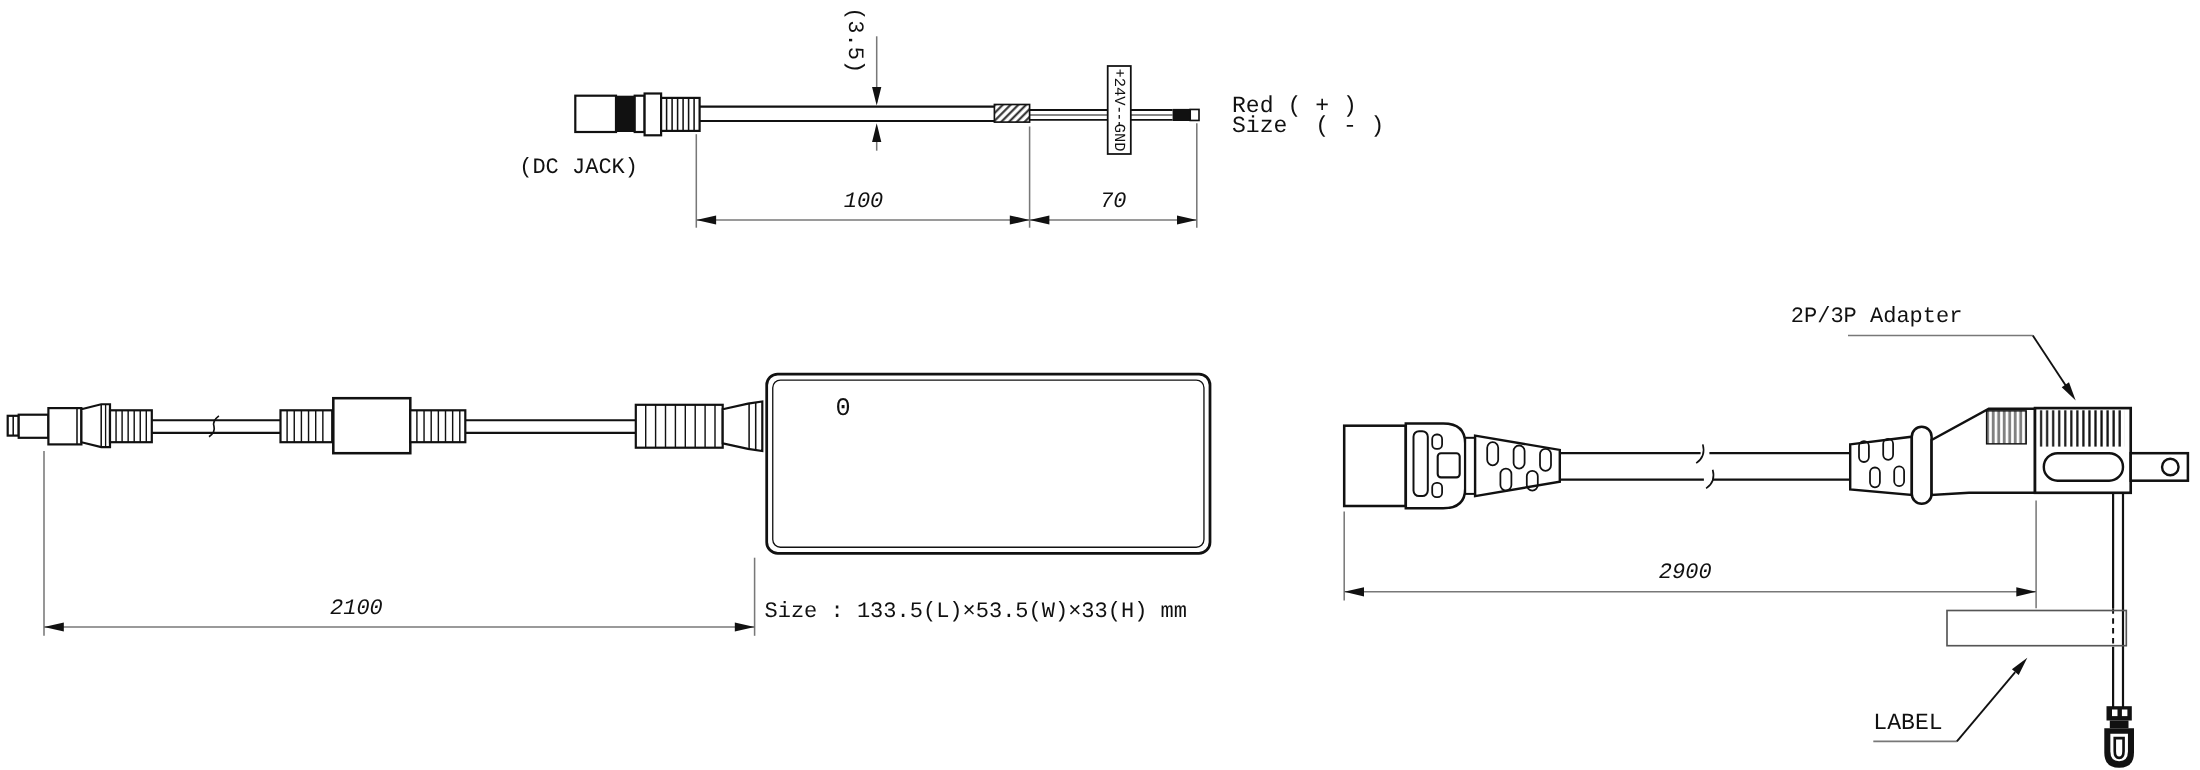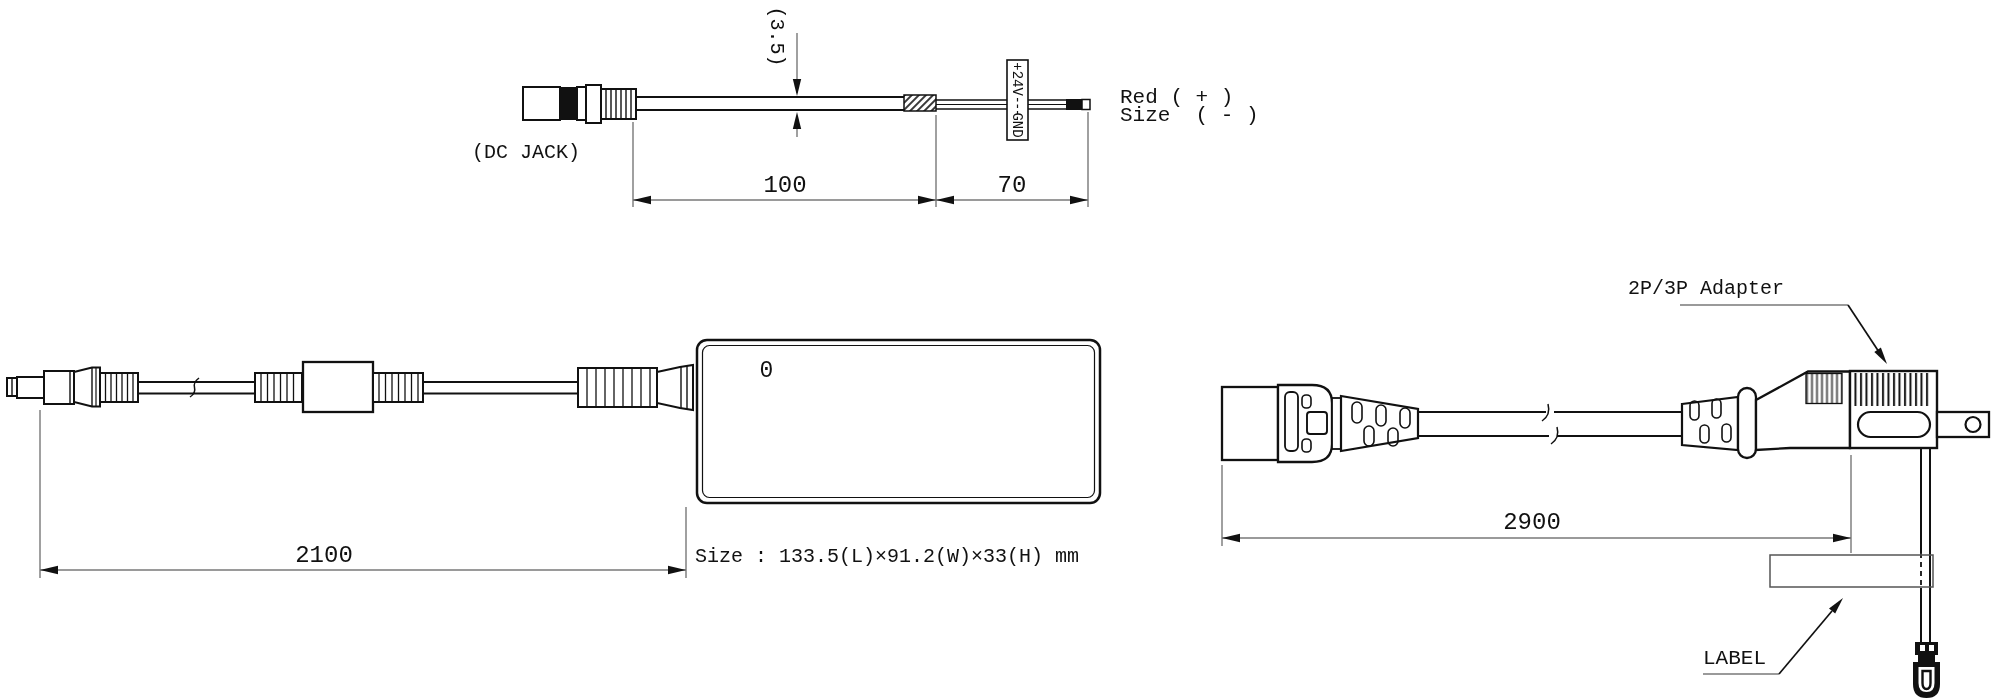--- a/index.html
+++ b/index.html
@@ -3,21 +3,21 @@
 <meta charset="utf-8">
 <style>
   html,body{margin:0;padding:0;background:#ffffff;}
   #canvas{position:relative;width:2000px;height:700px;background:#fff;overflow:hidden;
           font-family:"Liberation Mono","DejaVu Sans Mono",monospace;color:#111;}
   #art{position:absolute;left:0;top:0;}
   .t{position:absolute;white-space:pre;line-height:1.15;color:#111;}
   .ctr{text-align:center;}
   .rot90{transform:rotate(90deg);transform-origin:center center;}
   .fs14{font-size:14px;} .fs20{font-size:20px;} .fs21{font-size:21px;}
-  .fs23{font-size:23px;} .fs24{font-size:24px;}
+  .fs23{font-size:23px;} .fs24{font-size:20px;font-style:italic;}
 </style>
 </head>
 <body>
 
 <div id="canvas">
 
 <svg id="art" width="2000" height="700" viewBox="0 0 2000 700">
   <defs>
     <pattern id="hatch" width="5" height="5" patternUnits="userSpaceOnUse" patternTransform="rotate(45)">
       <line x1="2" y1="0" x2="2" y2="5" stroke="#222" stroke-width="1.8"></line>
@@ -241,19 +241,19 @@
   <div class="t fs20" style="left:472px;top:141px;font-family:Liberation Mono, monospace;">(DC JACK)</div>
   <div class="t ctr rot90 fs20" style="left:731px;top:25px;width:90px;">(3.5)</div>
   <div class="t ctr rot90 fs14" style="left:982px;top:71px;width:70px;">+24V</div>
   <div class="t ctr rot90 fs14" style="left:982px;top:117px;width:70px;">GND</div>
   <div class="t fs21" style="left:1120px;top:76px;margin-top:10px;">Red ( + )</div>
   <div class="t fs21" style="left:1120px;top:104px;">Size  ( - )</div>
   <div class="t ctr fs24" style="left:745px;top:172px;width:80px;">100</div>
   <div class="t ctr fs24" style="left:972px;top:172px;width:80px;">70</div>
 
   <div class="t ctr fs24" style="left:264px;top:542px;width:120px;">2100</div>
-  <div class="t fs20" style="left:695px;top:545px;">Size : 133.5(L)×91.2(W)×33(H) mm</div>
+  <div class="t fs20" style="left:695px;top:545px;">Size : 133.5(L)×53.5(W)×33(H) mm</div>
   <div class="t ctr fs23" style="left:754px;top:358px;width:25px;">0</div>
 
   <div class="t fs20" style="left:1628px;top:277px;">2P/3P Adapter</div>
   <div class="t ctr fs24" style="left:1472px;top:509px;width:120px;">2900</div>
   <div class="t fs21" style="left:1703px;top:647px;">LABEL</div>
 </div>
 
 </body></html>

